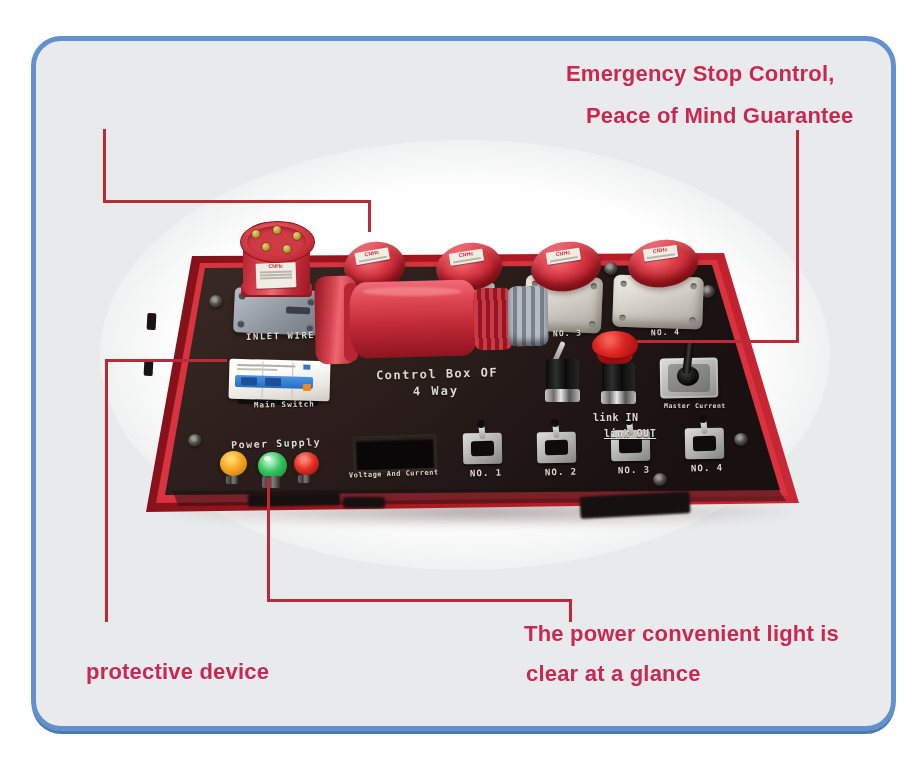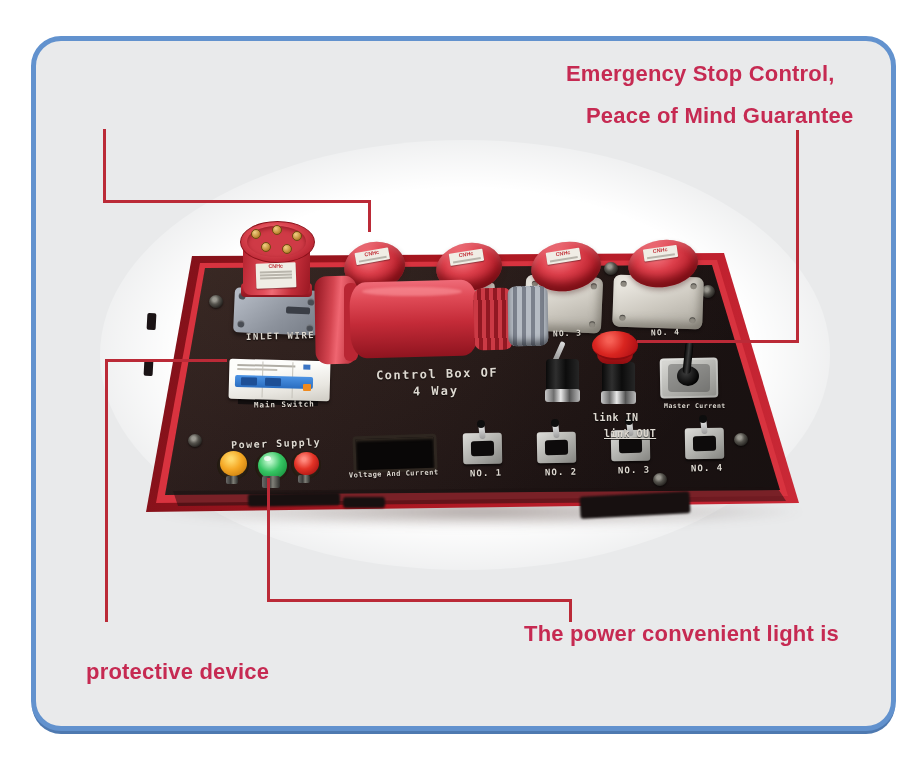--- a/index.html
+++ b/index.html
@@ -316,14 +316,15 @@
   <div class="abs aline" style="left:105px;top:359px;width:3px;height:263px;"></div>
 
   <div class="abs aline" style="left:267px;top:478px;width:3px;height:124px;"></div>
   <div class="abs aline" style="left:267px;top:599px;width:305px;height:3px;"></div>
   <div class="abs aline" style="left:569px;top:599px;width:3px;height:23px;"></div>
 
   <div class="abs ann" style="left:566px;top:61px;">Emergency Stop Control,</div>
   <div class="abs ann" style="left:567px;top:103px;margin-left:19px;">Peace of Mind Guarantee</div>
   <div class="abs ann" style="left:86px;top:659px;">protective device</div>
   <div class="abs ann" style="left:524px;top:621px;">The power convenient light is</div>
+  <div class="abs ann" style="left:526px;top:661px;">clear at a glance</div>
 
 </div>
 
 </body></html>

